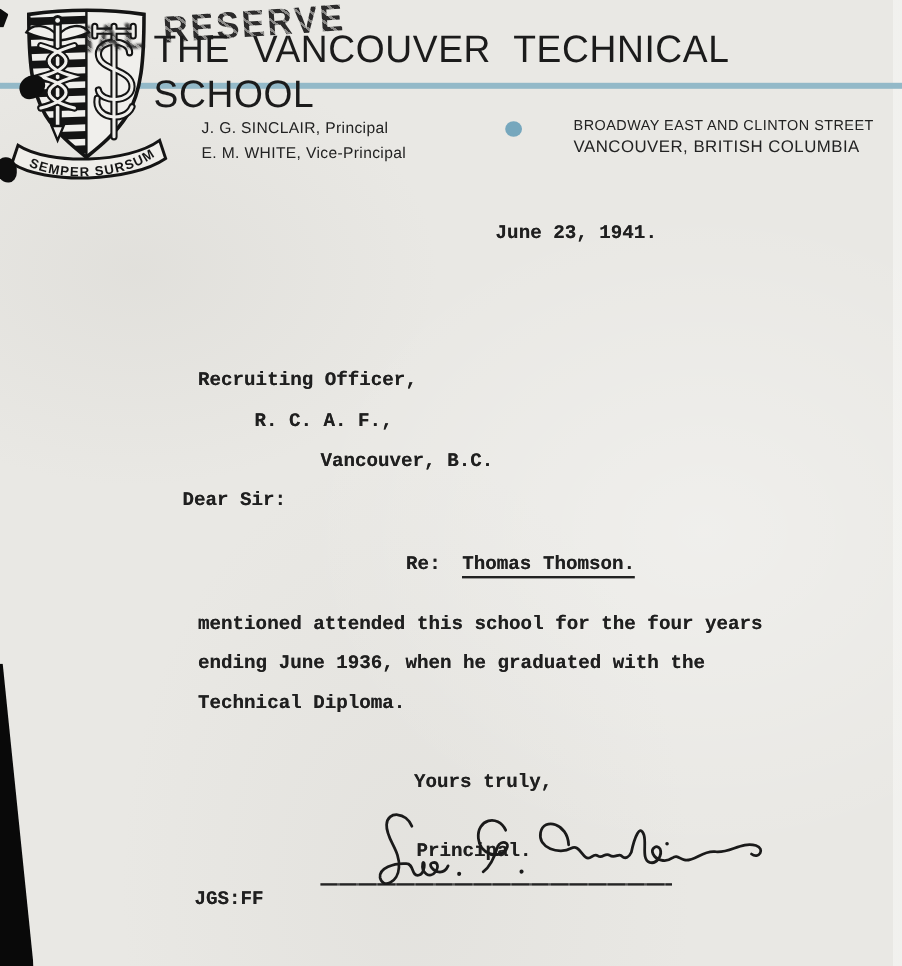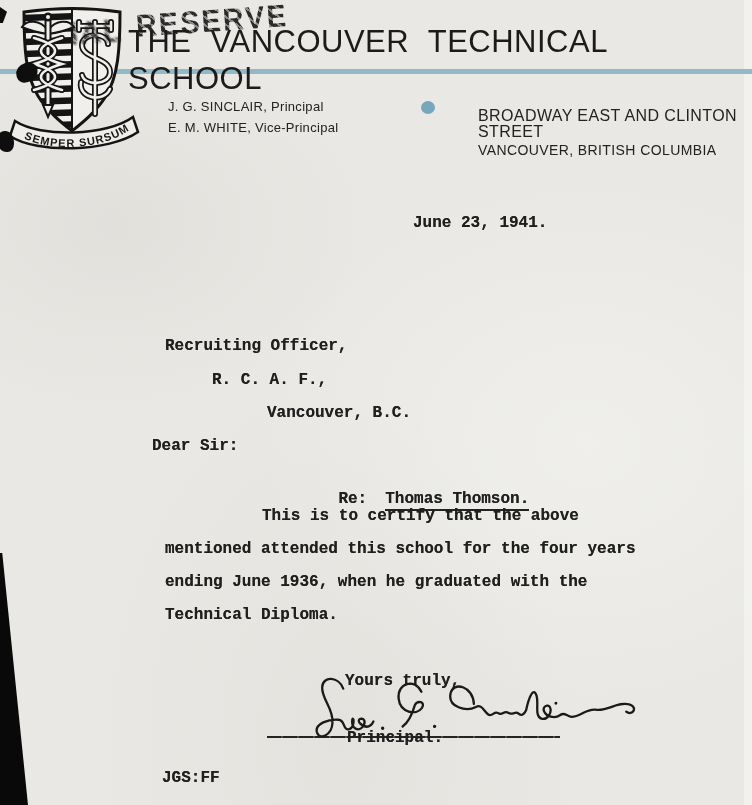--- a/index.html
+++ b/index.html
@@ -15,40 +15,40 @@
   }
   
   .rule{position:absolute;left:0;top:69px;width:752px;height:5px;background:#93b9c8;z-index:1;}
   .school-name{
     position:absolute;left:128px;top:24px;z-index:2;margin:0;
     font-family:"Liberation Sans",sans-serif;font-weight:400;font-size:31px;
     letter-spacing:.5px;word-spacing:10px;color:#1b1b1b;transform:scaleY(1.03);
   }
   .staff{position:absolute;left:168px;top:96px;z-index:2;font-size:13px;color:#222;line-height:21px;letter-spacing:.3px;}
   .addr{position:absolute;left:478px;top:96px;z-index:2;color:#222;}
-  .addr .l1{font-size:16px;letter-spacing:.4px;line-height:16px;margin-top:12px;}
+  .addr .l1{font-size:12px;letter-spacing:.4px;line-height:16px;}
   .addr .l2{font-size:14px;letter-spacing:.4px;line-height:20px;}
   .dot{position:absolute;left:421px;top:101px;width:14px;height:13px;border-radius:50%;background:#76a7bd;filter:blur(.4px);z-index:2;}
   
   .crest{position:absolute;left:6px;top:2px;width:136px;height:158px;z-index:3;}
   
   .stamp, .stamp-frag{
     position:absolute;z-index:4;font-family:"Liberation Sans",sans-serif;font-weight:700;
     color:#1c1c1c;font-size:29px;letter-spacing:2px;
     transform:rotate(-4deg) scaleY(1.08);transform-origin:left center;opacity:.92;
     -webkit-mask-image:repeating-linear-gradient(38deg,#000 0 4px,rgba(0,0,0,.5) 4px 6px);
     mask-image:repeating-linear-gradient(38deg,#000 0 4px,rgba(0,0,0,.5) 4px 6px);
   }
   .stamp{left:136px;top:10px;}
   .stamp-frag{left:70px;top:18px;filter:blur(.9px);opacity:.85;}
   
   .tw{
     position:absolute;font-family:"Liberation Mono","DejaVu Sans Mono",monospace;
     font-weight:700;font-size:16px;color:#1f1f1f;white-space:pre;
-    text-shadow:0 0 .5px rgba(30,30,30,.75);z-index:2;margin-top:29px;
+    text-shadow:0 0 .5px rgba(30,30,30,.75);z-index:2;
   }
   .u{border-bottom:2px solid #222;padding-bottom:1px;}
   .re-subject{margin-left:18px;}
   
   .signature{position:absolute;left:298px;top:668px;width:352px;height:80px;z-index:3;transform:rotate(-2deg);}
   .signature path{fill:none;stroke:#1a1a1a;stroke-width:2.3;stroke-linecap:round;stroke-linejoin:round;}
   .sig-line{
     position:absolute;left:267px;top:736px;width:293px;height:2.4px;z-index:2;
     background:repeating-linear-gradient(90deg,#242424 0 14px,#4f4f4f 14px 16px);
   }
@@ -144,21 +144,20 @@
   <div class="tw" style="left:165px;top:308px;">Recruiting Officer,</div>
   <div class="tw" style="left:212px;top:342px;">R. C. A. F.,</div>
   <div class="tw" style="left:267px;top:375px;">Vancouver, B.C.</div>
 
   <div class="tw" style="left:152px;top:408px;">Dear Sir:</div>
 
   <div class="tw" style="left:300px;top:443px;">
     <span>Re:</span><span class="u re-subject">Thomas Thomson.</span>
   </div>
 
-  <div class="tw" style="left:262px;top:478px;">This is to certify that the above</div>
   <div class="tw" style="left:165px;top:511px;">mentioned attended this school for the four years</div>
   <div class="tw" style="left:165px;top:544px;">ending June 1936, when he graduated with the</div>
   <div class="tw" style="left:165px;top:577px;">Technical Diploma.</div>
 
   <div class="tw" style="left:345px;top:643px;">Yours truly,</div>
 
   <svg class="signature" viewBox="0 0 352 80" aria-label="Jas. G. Sinclair">
     <path d="M46,16 C42,4 26,2 25,14 C24,26 36,36 34,50 C33,62 20,68 18,58 C17,50 30,46 40,47 C47,47 44,58 50,57 C56,56 56,44 54,47 C52,56 60,60 64,55 C68,50 66,46 62,47 C58,48 62,54 68,55 C72,55 74,52 75,50"></path>
     <circle cx="84" cy="57" r="1.7" fill="#1a1a1a" stroke="none"></circle>
     <path d="M124,22 C118,8 100,12 101,28 C102,42 118,46 124,38 C128,32 120,30 117,35 C114,44 110,52 104,56"></path>

